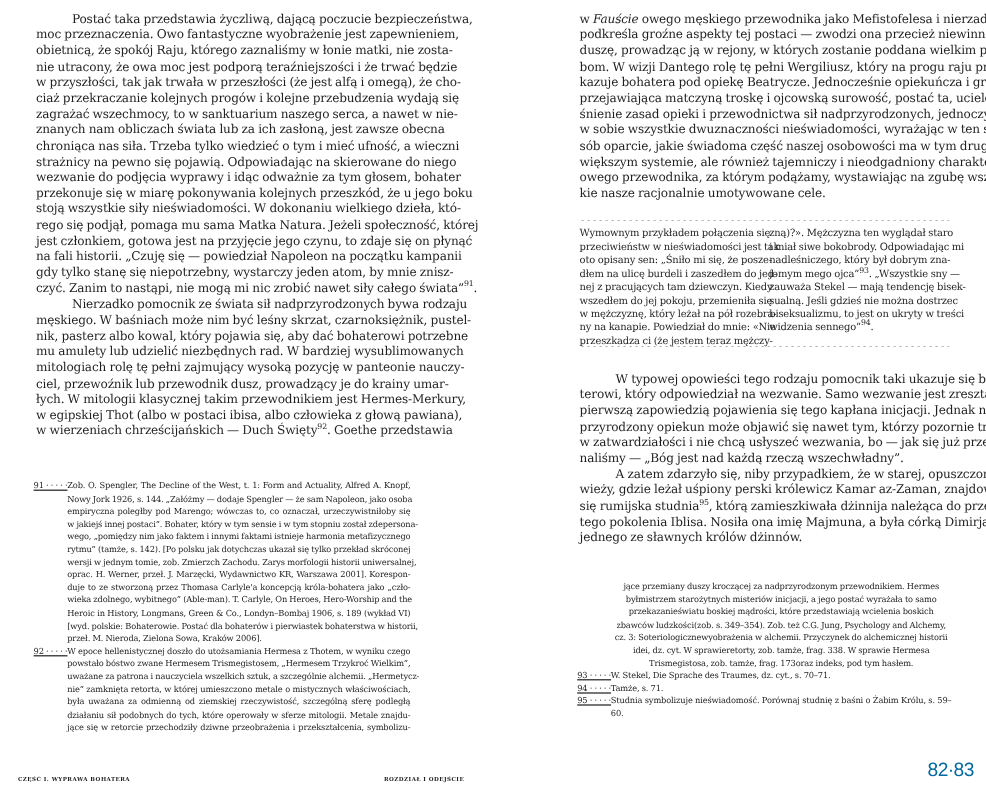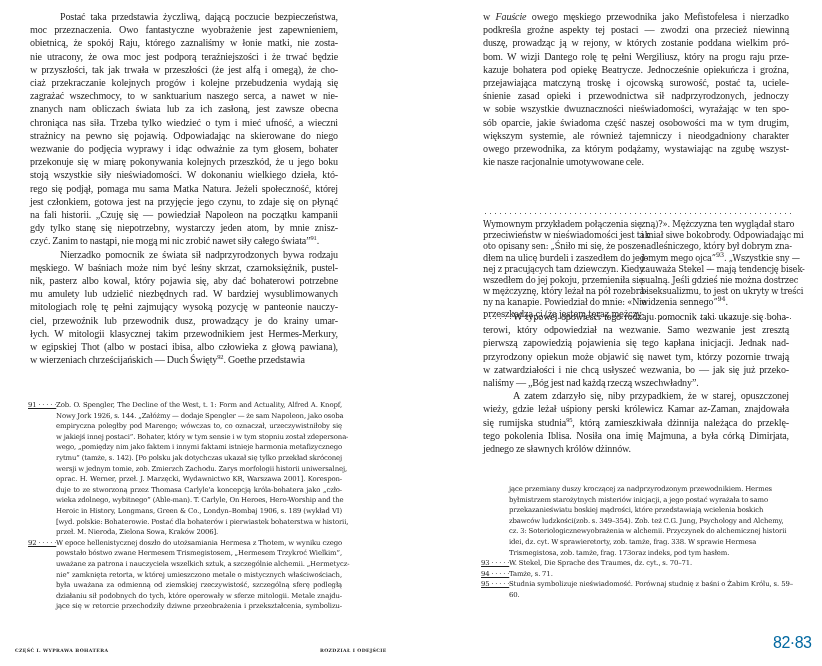--- a/index.html
+++ b/index.html
@@ -6,39 +6,39 @@
   body { width:822px; height:666px; position:relative; overflow:hidden; color:#1e1e1e;
          font-family:"DejaVu Serif", serif; }
   .page { position:absolute; top:0; height:666px; }
   .page-left { left:0; width:411px; }
   .page-right { left:411px; width:411px; }
 
   .body-text { position:absolute; font-size:10.1px; line-height:13.2px; text-align:justify;
                letter-spacing:-0.15px; word-spacing:-0.3px; }
   .body-text p { margin:0; }
   .body-text p.indent { text-indent:30px; }
-  .body-text .line { display:block; text-align:justify; text-align-last:justify; white-space:nowrap;font-family:Liberation Serif, serif; }
+  .body-text .line { display:block; text-align:justify; text-align-last:justify; white-space:nowrap; }
   .body-text .line.last { text-align-last:left; }
 
   .left-main { left:30px; top:10px; width:308px; }
   .right-main { left:72px; top:10px; width:306px; }
   .right-main2 { left:72px; top:310px; width:306px; }
 
   sup { font-size:6.5px; vertical-align:super; line-height:0; }
 
   .footnotes { position:absolute; font-size:6.9px; line-height:10.6px; letter-spacing:-0.12px; word-spacing:-0.2px; }
   .fn { position:relative; padding-left:28px; text-align:justify; }
   .fn .num { position:absolute; left:0; top:0; white-space:nowrap;text-decoration:underline; }
   .fn .line { display:block; text-align:justify; text-align-last:justify; white-space:nowrap; }
   .fn .line.last { text-align-last:left; }
   .left-fn { left:28px; top:400px; width:314px; }
   .right-fn { left:70px; top:484px; width:312px; }
-  .right-fn .cont { padding-left:28px; }
-
-  .boxed { position:absolute; left:72px; top:183px; width:308px; height:106px;margin-top:30px; }
+  .right-fn .cont { padding-left:28px;text-align:center; }
+
+  .boxed { position:absolute; left:72px; top:183px; width:308px; height:106px; }
   .dots { position:absolute; left:0; width:308px; height:1px;
           background-image:radial-gradient(circle, #555 0.6px, transparent 0.7px);
           background-size:5px 2px; background-repeat:repeat-x; }
   .dots.top { top:0; }
   .dots.bottom { bottom:0; }
   .boxed-col { position:absolute; top:6px; width:150px; font-size:8.3px; line-height:11.2px; letter-spacing:-0.15px; word-spacing:-0.2px; }
   .boxed-col .line { display:block; text-align:justify; text-align-last:justify; white-space:nowrap; }
   .boxed-col .line.last { text-align-last:left; }
   .boxed-col.c1 { left:0; }
   .boxed-col.c2 { left:158px; }

